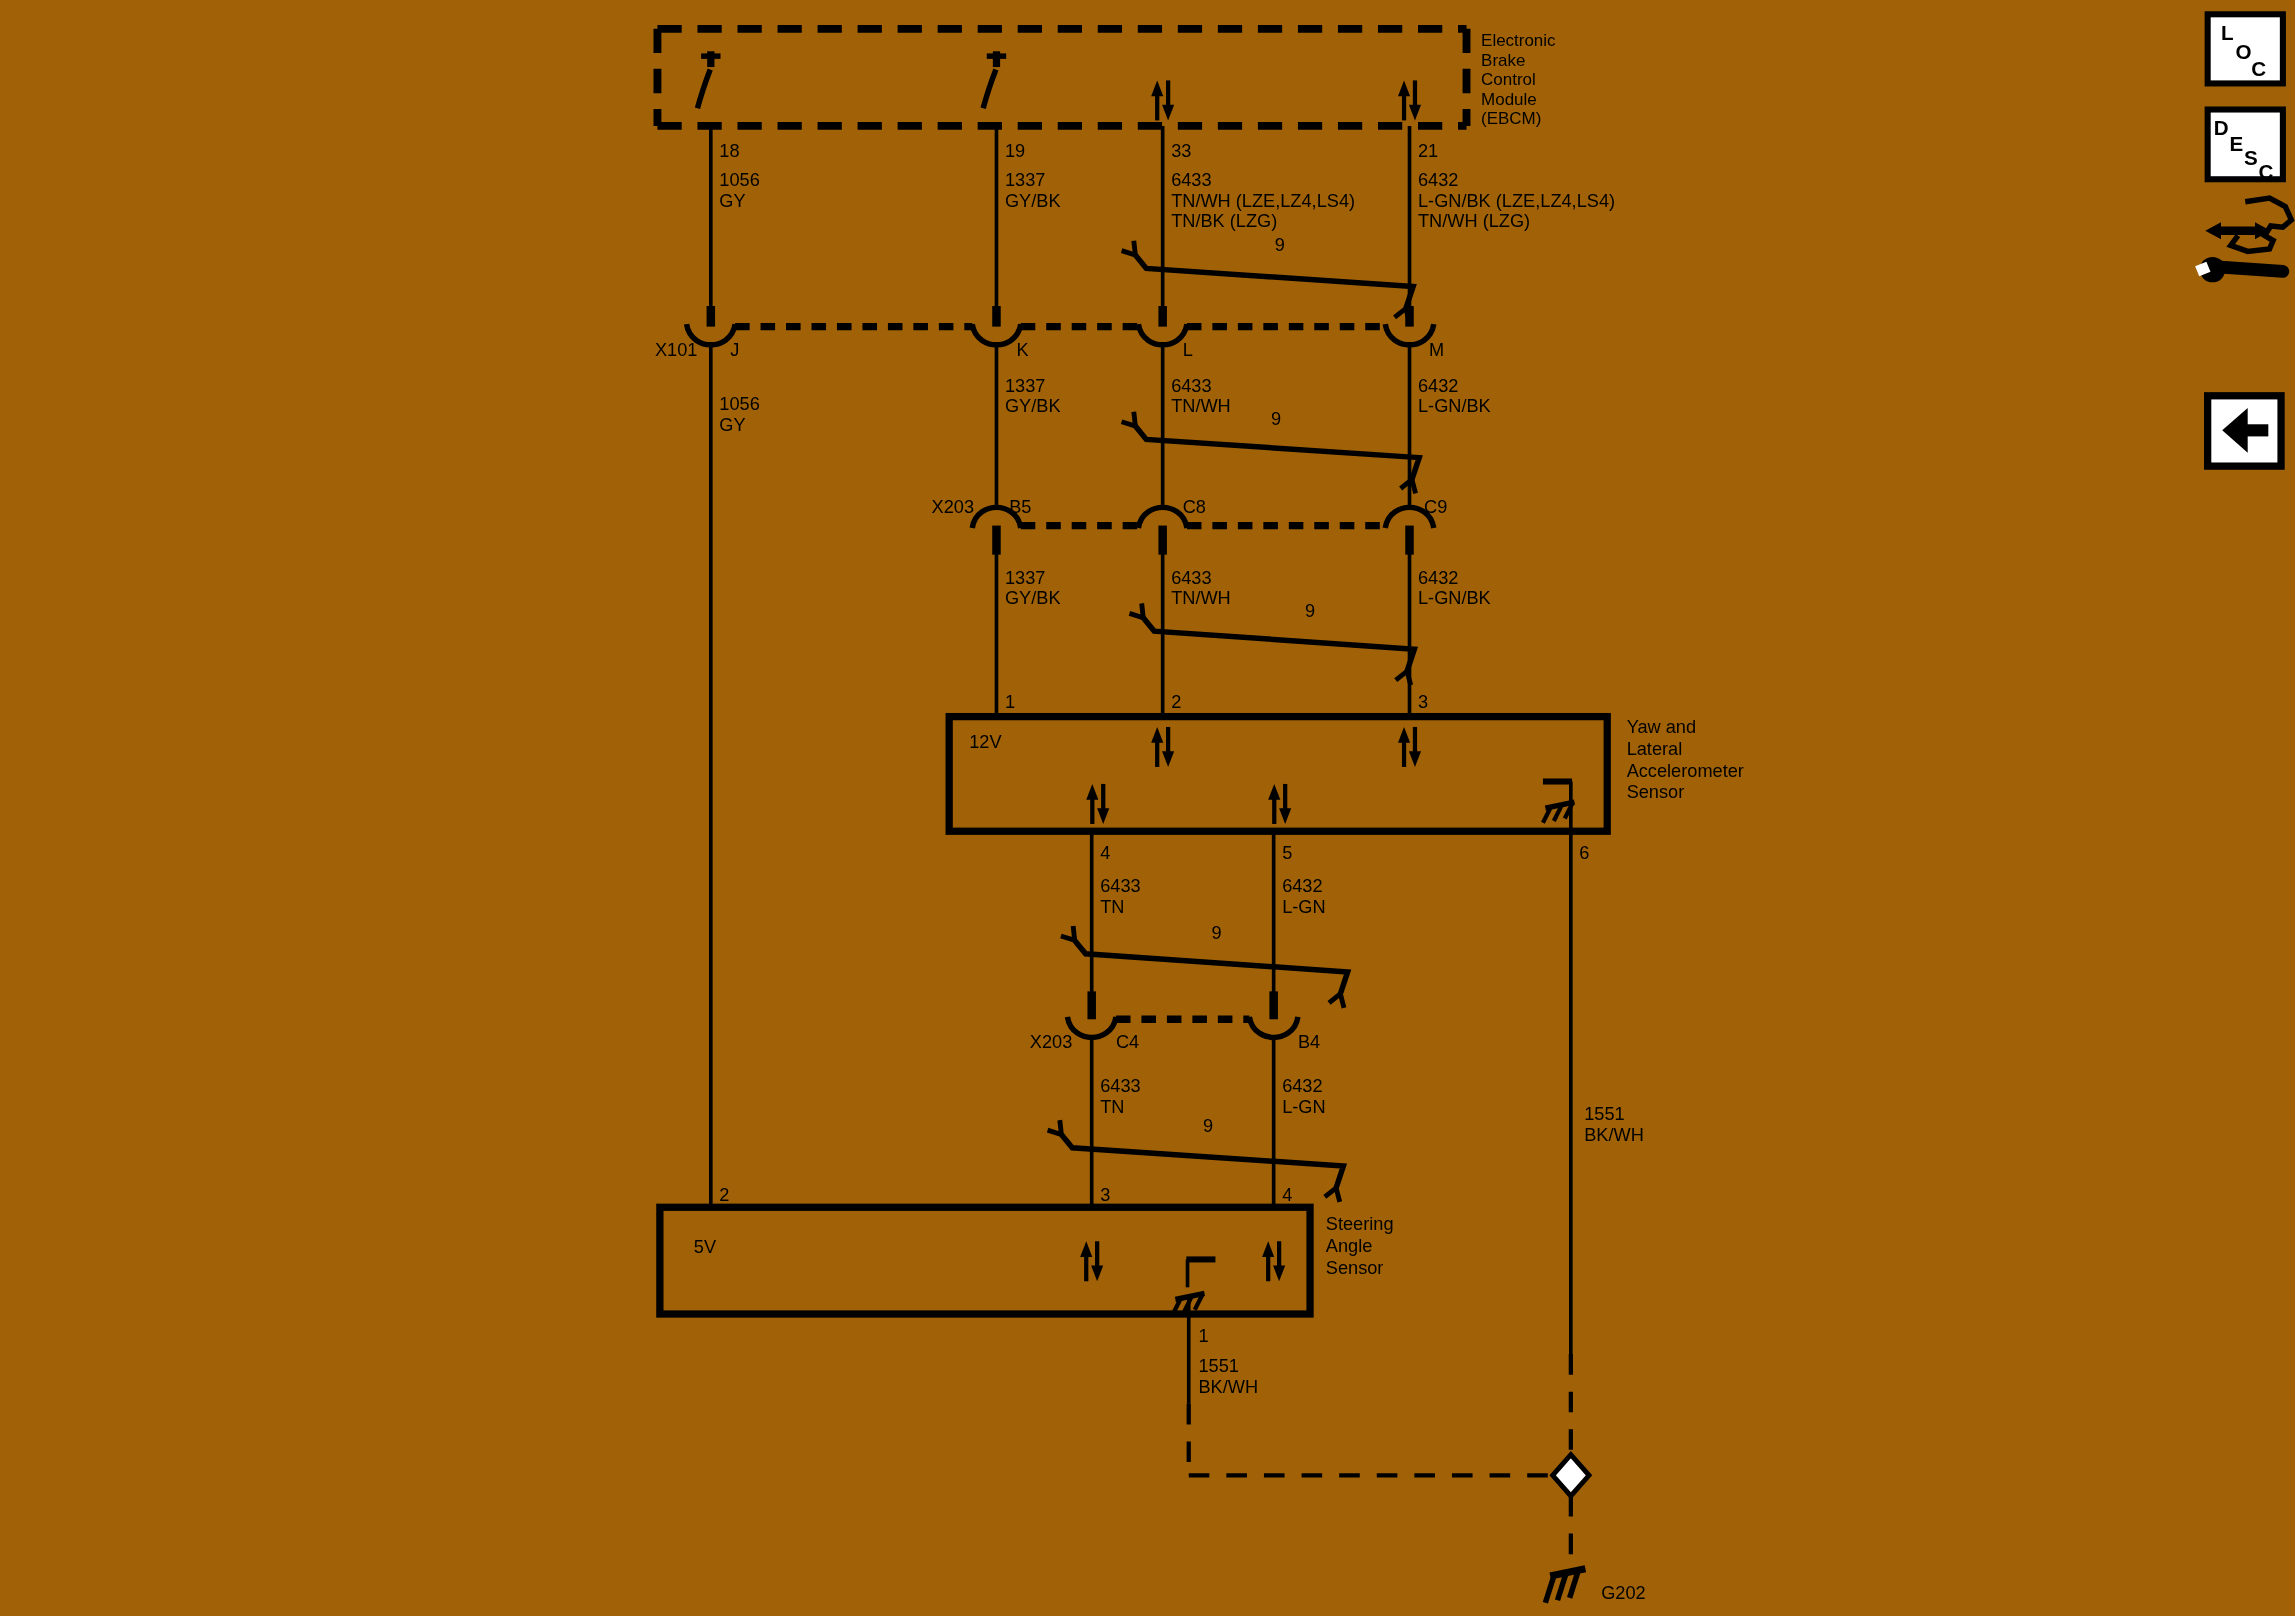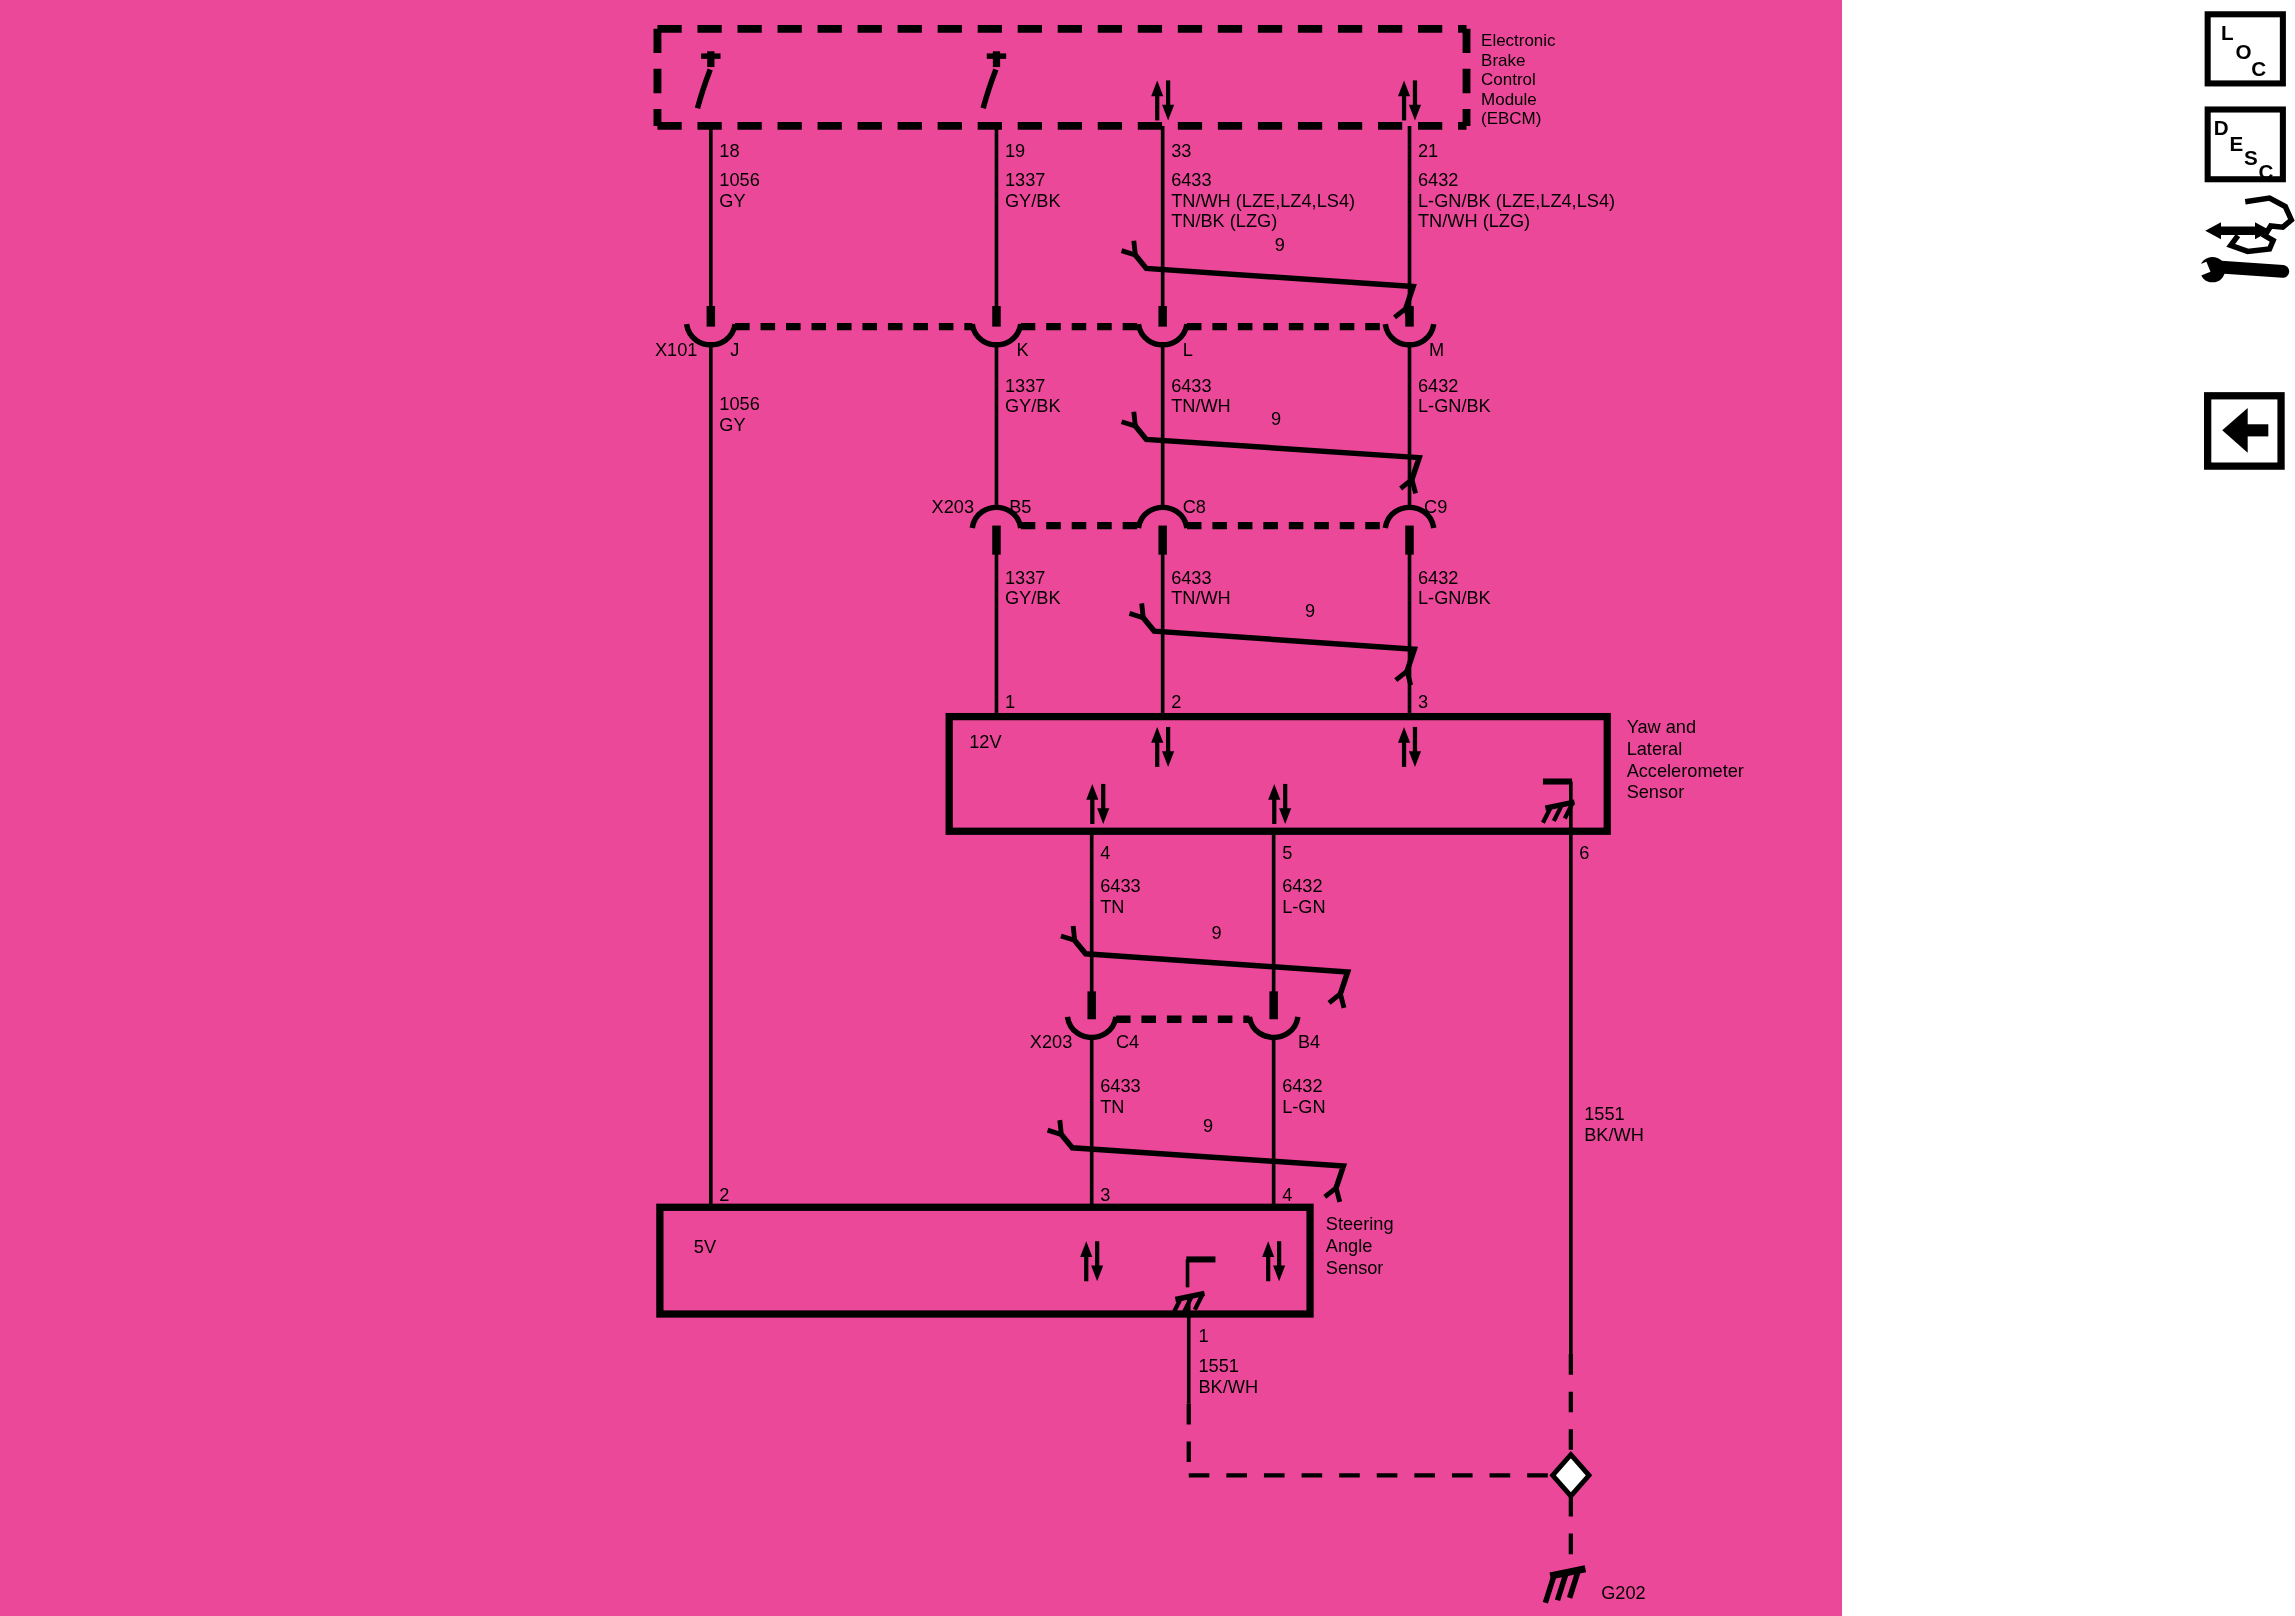--- a/index.html
+++ b/index.html
@@ -1,16 +1,16 @@
 <!DOCTYPE html>
 <html style="font-size:9.7px"><head>
 <meta charset="utf-8">
 <style>
   html,body{margin:0;padding:0;background:#ffffff;}
-  .stage{width:1842px;height:1617px;background:#ec4899;position:relative;}
+  .stage{width:2295px;height:1617px;background:#a16207;position:relative;}
   svg{display:block;}
   text{font-family:"Liberation Sans", sans-serif;font-size:30px;fill:#000;}
   .t28{font-size:28px;}
   .t34{font-size:34px;font-weight:bold;}
   .wire{stroke:#000;stroke-width:6;fill:none;}
   .boxsolid{fill:none;stroke:#000;stroke-width:12;}
   .dashbig{fill:none;stroke:#000;stroke-width:13;stroke-dasharray:40 26;}
   .dashconn{fill:none;stroke:#000;stroke-width:12;stroke-dasharray:24 18;}
   .dashwire{fill:none;stroke:#000;stroke-width:7;stroke-dasharray:34 28;}
   .cup{fill:none;stroke:#000;stroke-width:9;}

